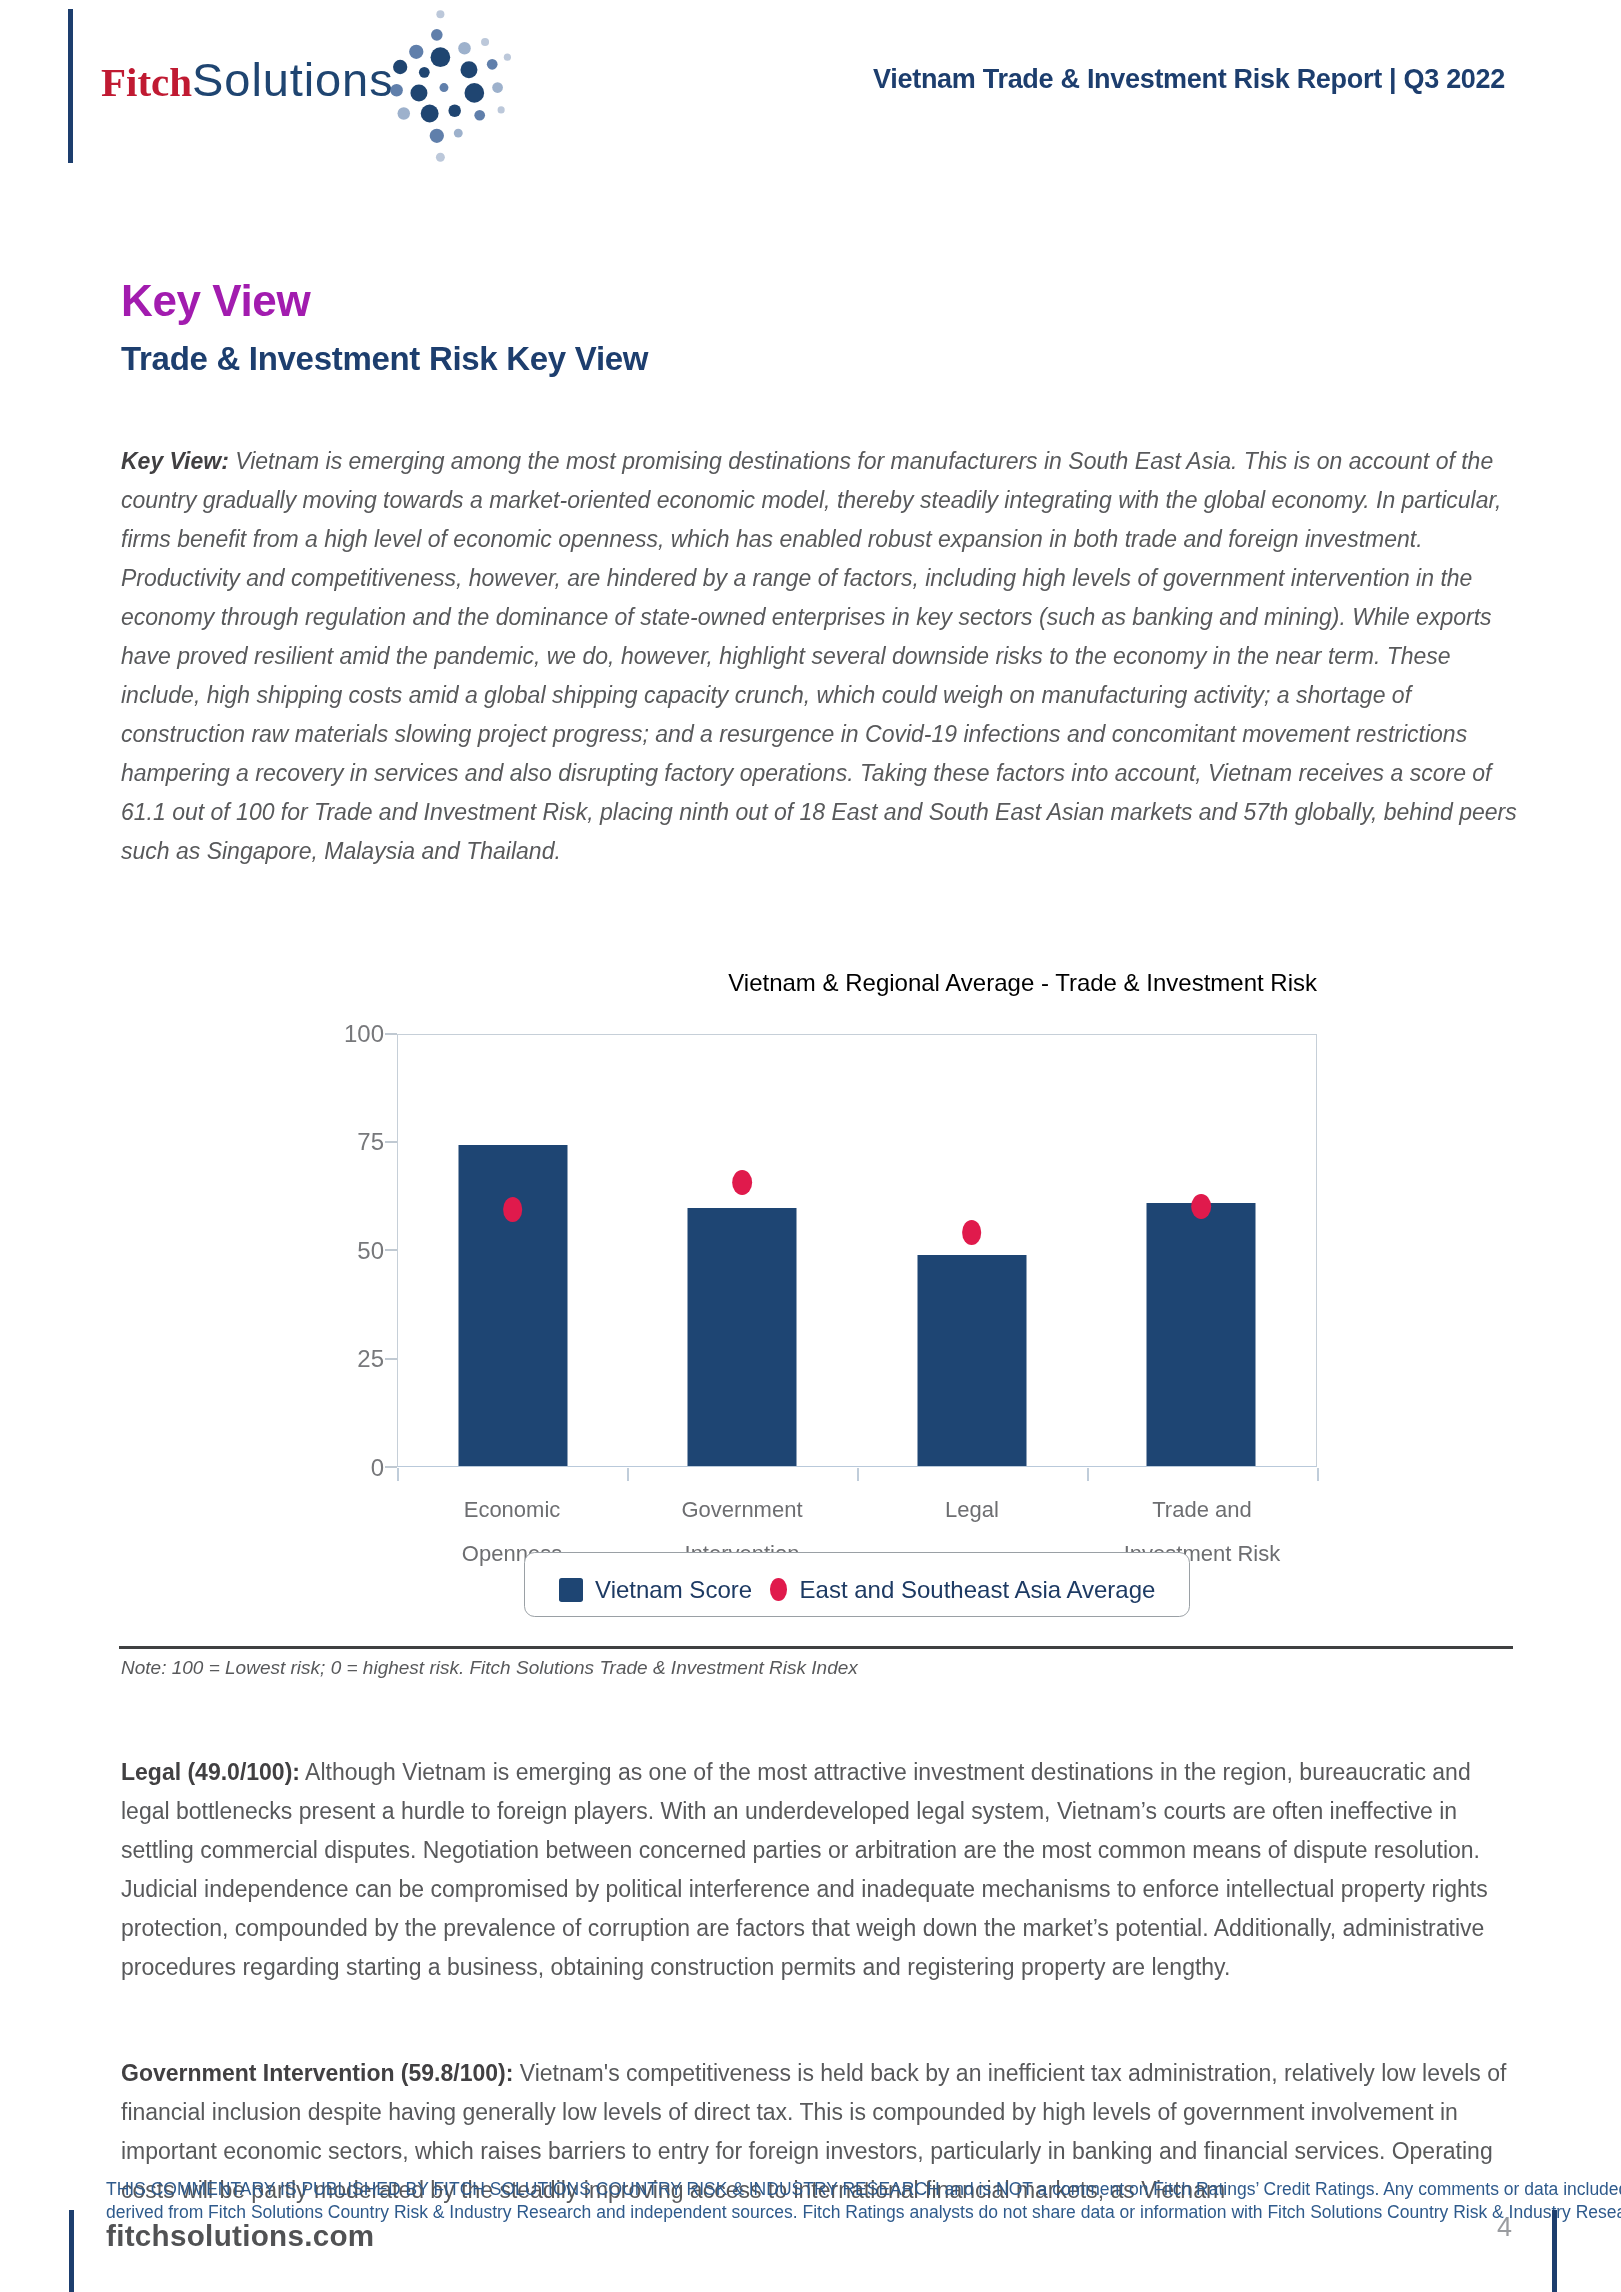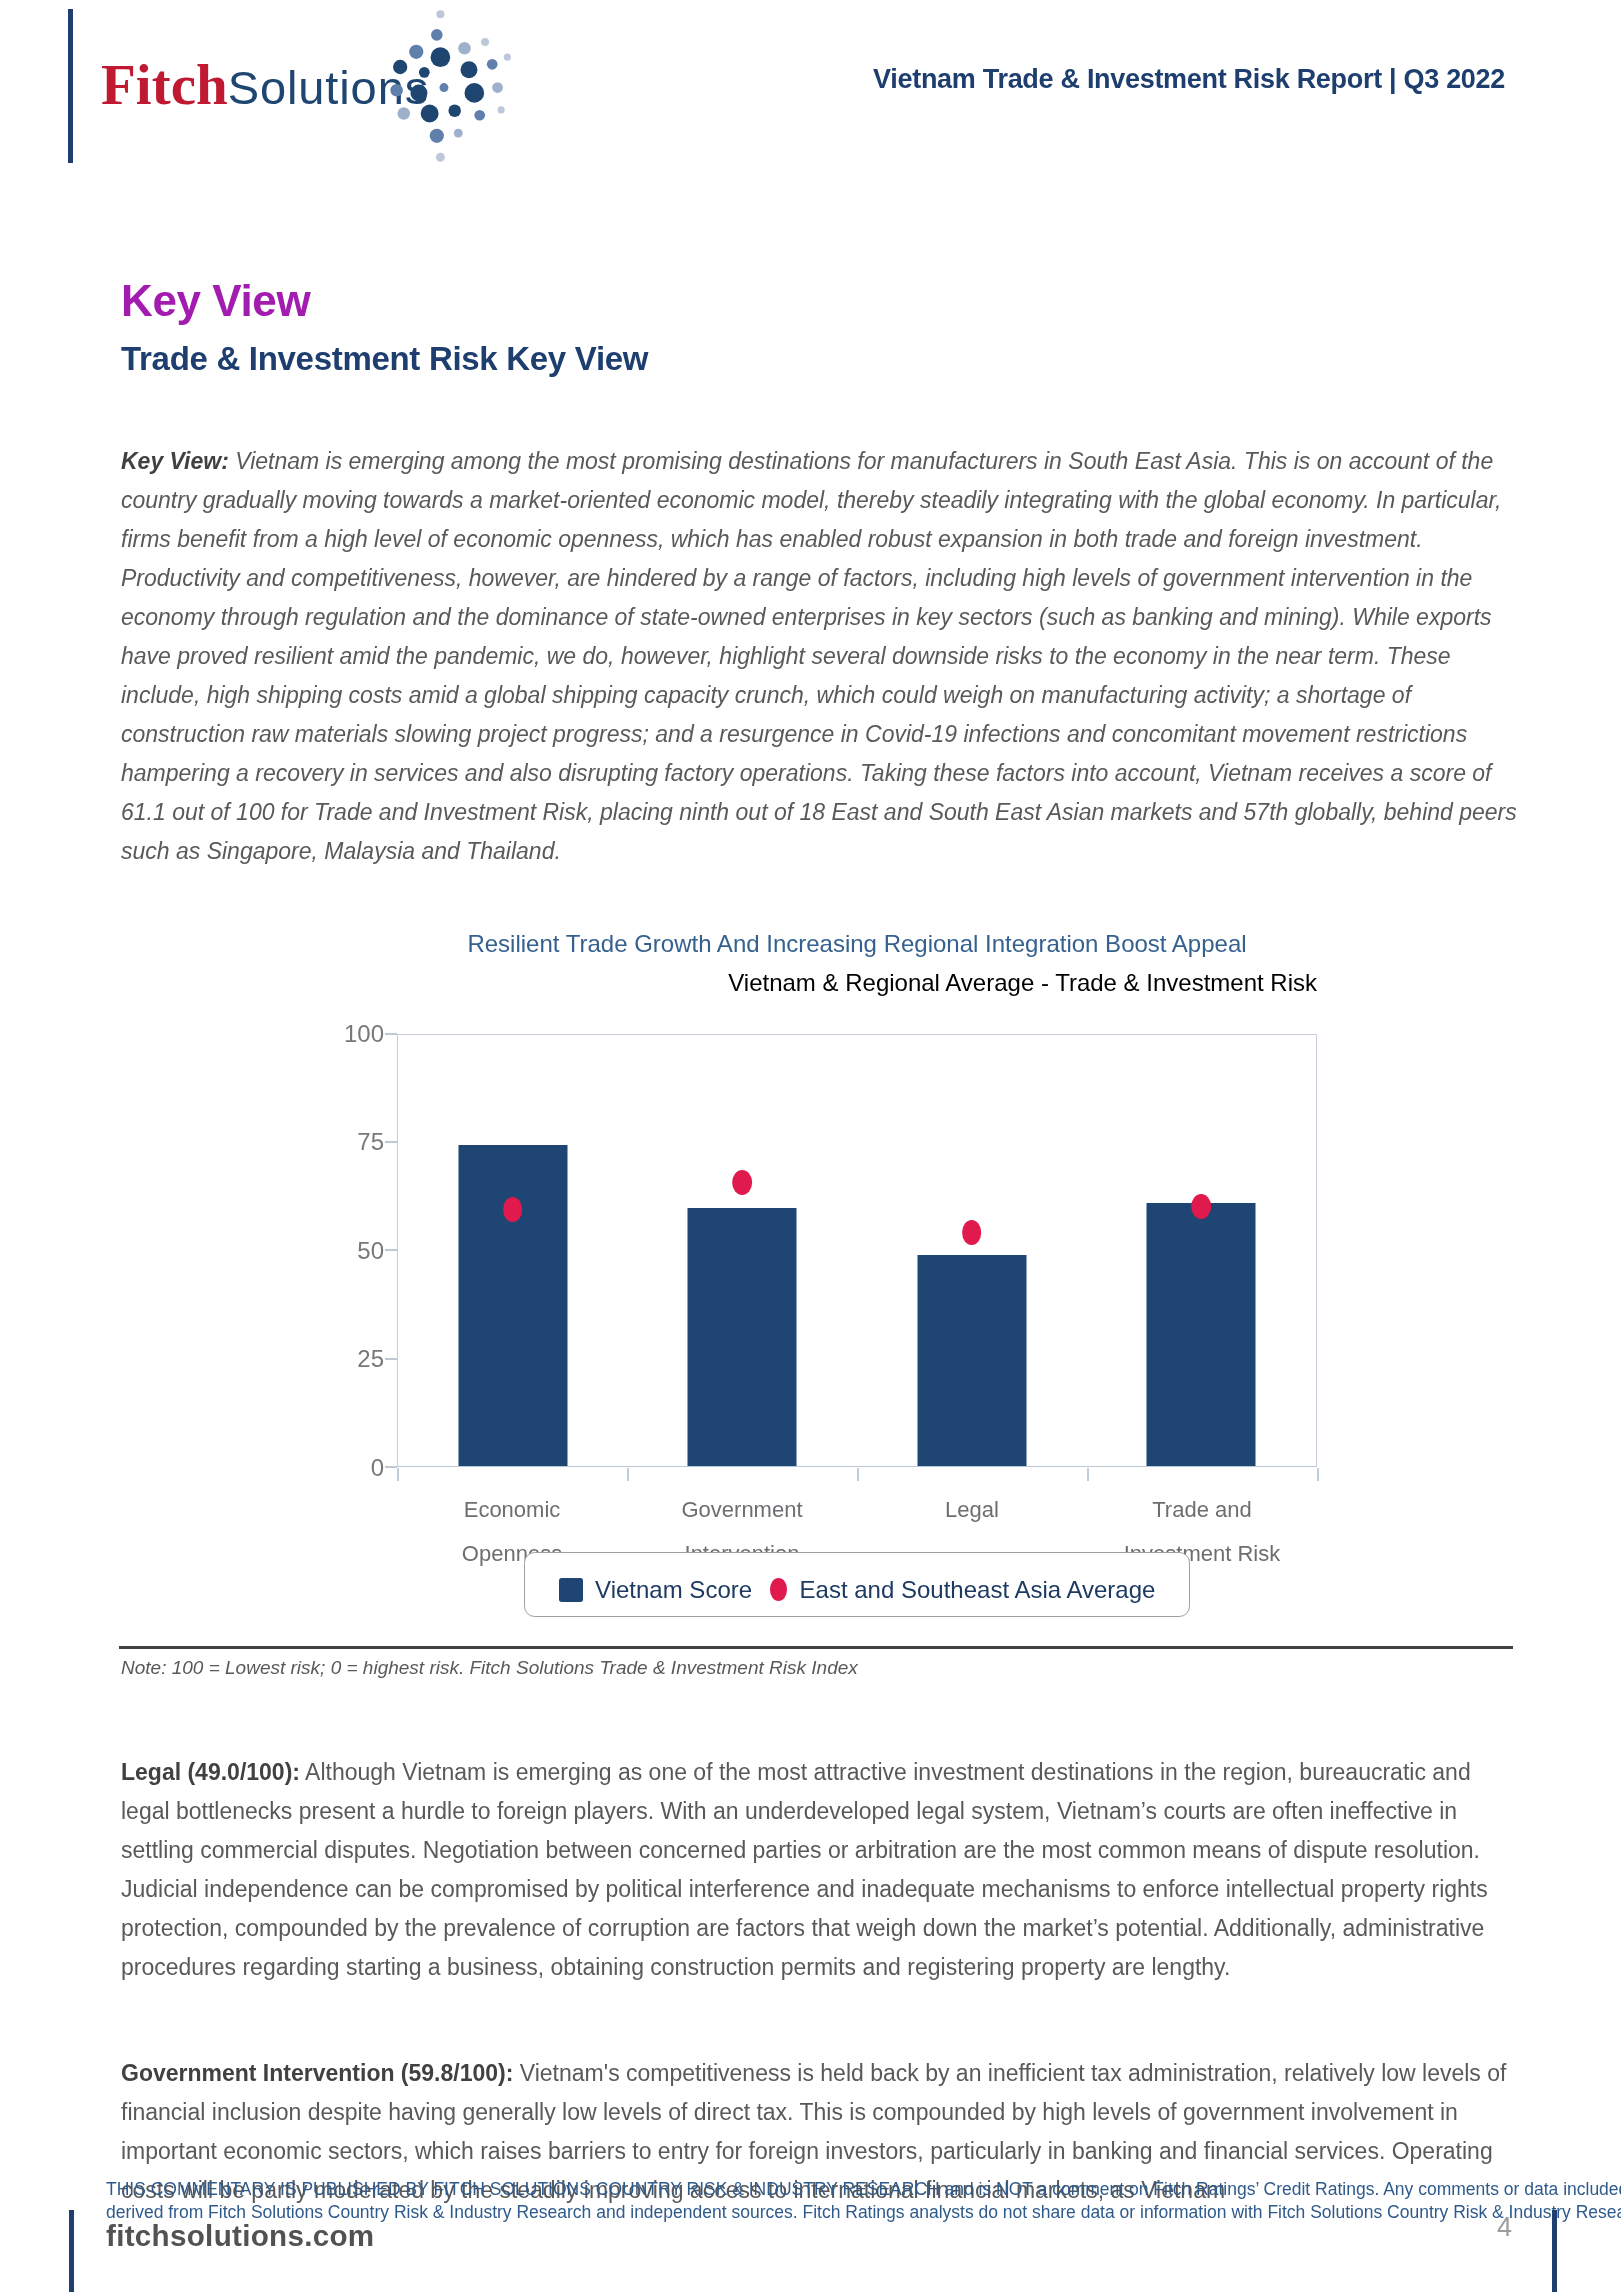--- a/index.html
+++ b/index.html
@@ -3,21 +3,21 @@
 <meta charset="utf-8">
 <style>
   html,body{margin:0;padding:0;background:#ffffff;}
   .page{
     position:relative;width:1621px;height:2293px;margin:0 auto;background:#ffffff;
     font-family:"Liberation Sans", sans-serif;overflow:hidden;
   }
   
   .logo-rule{position:absolute;left:68px;top:9px;width:4.5px;height:154px;background:#1d3e6e;}
   .logo{position:absolute;left:101px;top:52px;white-space:nowrap;}
-  .logo-fitch{font-family:"Liberation Serif", serif;font-weight:bold;font-size:57px;color:#c01a32;}
+  .logo-fitch{font-family:"Liberation Serif", serif;font-weight:bold;font-size:41px;color:#c01a32;}
   .logo-solutions{font-family:"Liberation Sans", sans-serif;font-weight:400;font-size:47px;color:#1f4571;letter-spacing:0.9px;}
   .starburst{position:absolute;left:385px;top:4.5px;}
   .report-title{
     position:absolute;right:116px;top:64px;font-size:27px;font-weight:bold;color:#1d3e6e;letter-spacing:-0.3px;
   }
   
   .h1{position:absolute;left:121px;top:240px;font-size:44px;font-weight:bold;color:#a21caf;letter-spacing:-0.4px;margin-top:36px;}
   .h2{position:absolute;left:121px;top:340px;font-size:33px;font-weight:bold;color:#1d3e6e;letter-spacing:-0.3px;}
   
   .keyview-par{
@@ -104,21 +104,20 @@
     <circle cx="82" cy="143" r="5" fill="#9db1cc"></circle>
     <circle cx="62" cy="170" r="5" fill="#bcc8da"></circle>
   </svg>
   <div class="report-title">Vietnam Trade &amp; Investment Risk Report | Q3 2022</div>
 
   <div class="h1">Key View</div>
   <div class="h2">Trade &amp; Investment Risk Key View</div>
 
   <p class="keyview-par"><span class="lead">Key View:</span> <span>Vietnam is emerging among the most promising destinations for manufacturers in South East Asia. This is on account of the country gradually moving towards a market-oriented economic model, thereby steadily integrating with the global economy. In particular, firms benefit from a high level of economic openness, which has enabled robust expansion in both trade and foreign investment. Productivity and competitiveness, however, are hindered by a range of factors, including high levels of government intervention in the economy through regulation and the dominance of state-owned enterprises in key sectors (such as banking and mining). While exports have proved resilient amid the pandemic, we do, however, highlight several downside risks to the economy in the near term. These include, high shipping costs amid a global shipping capacity crunch, which could weigh on manufacturing activity; a shortage of construction raw materials slowing project progress; and a resurgence in Covid-19 infections and concomitant movement restrictions hampering a recovery in services and also disrupting factory operations. Taking these factors into account, Vietnam receives a score of 61.1 out of 100 for Trade and Investment Risk, placing ninth out of 18 East and South East Asian markets and 57th globally, behind peers such as Singapore, Malaysia and Thailand.</span></p>
 
-  <div class="chart-title">Resilient Trade Growth And Increasing Regional Integration Boost Appeal</div>
   <div class="chart-subtitle">Vietnam &amp; Regional Average - Trade &amp; Investment Risk</div>
   <div class="plot" id="plot">
       <div class="slot">
         <div class="bar" style="height: 74.5%; background: rgb(30, 69, 115);"></div>
         <div class="avg-dot" style="bottom: calc(59.5% - 12.5px); background: rgb(224, 26, 76);"></div>
       </div>
       <div class="slot">
         <div class="bar" style="height: 59.8%; background: rgb(30, 69, 115);"></div>
         <div class="avg-dot" style="bottom: calc(65.7% - 12.5px); background: rgb(224, 26, 76);"></div>
       </div>

